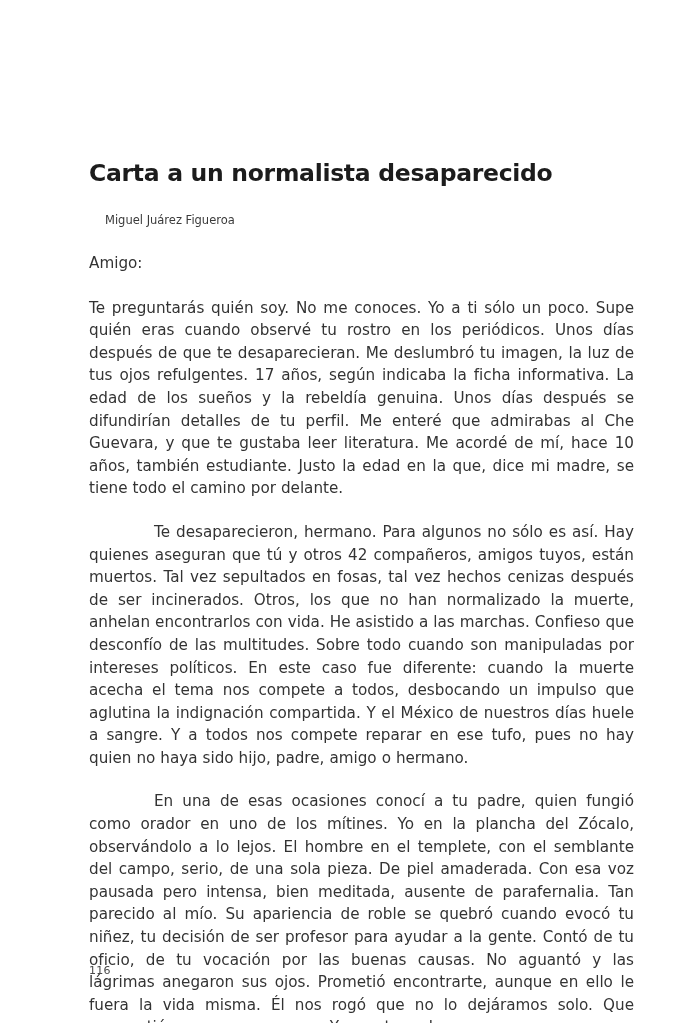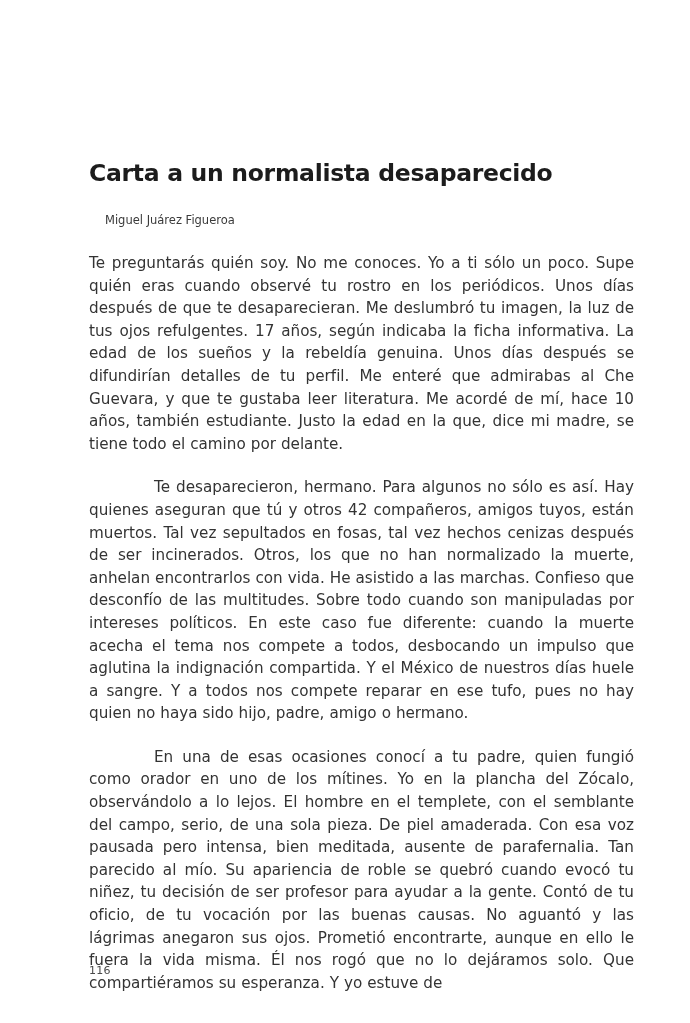--- a/index.html
+++ b/index.html
@@ -109,20 +109,21 @@
 <div class="page">
 
   <div class="content">
 
     <h1 class="title">Carta a un normalista desaparecido</h1>
 
     <div class="byline">Miguel Juárez Figueroa</div>
 
     <div class="body-block">
 
+      <p class="para salutation">Amigo:</p>
 
       <p class="para">Te preguntarás quién soy. No me conoces. Yo a ti sólo un poco. Supe quién eras cuando observé tu rostro en los periódicos. Unos días después de que te desaparecieran. Me deslumbró tu imagen, la luz de tus ojos refulgentes. 17 años, según indicaba la ficha informativa. La edad de los sueños y la rebeldía genuina. Unos días después se difundirían detalles de tu perfil. Me enteré que admirabas al Che Guevara, y que te gustaba leer literatura. Me acordé de mí, hace 10 años, también estudiante. Justo la edad en la que, dice mi madre, se tiene todo el camino por delante.</p>
 
       <p class="para indented">Te desaparecieron, hermano. Para algunos no sólo es así. Hay quienes aseguran que tú y otros 42 compañeros, amigos tuyos, están muertos. Tal vez sepultados en fosas, tal vez hechos cenizas después de ser incinerados. Otros, los que no han normalizado la muerte, anhelan encontrarlos con vida. He asistido a las marchas. Confieso que desconfío de las multitudes. Sobre todo cuando son manipuladas por intereses políticos. En este caso fue diferente: cuando la muerte acecha el tema nos compete a todos, desbocando un impulso que aglutina la indignación compartida. Y el México de nuestros días huele a sangre. Y a todos nos compete reparar en ese tufo, pues no hay quien no haya sido hijo, padre, amigo o hermano.</p>
 
       <p class="para indented">En una de esas ocasiones conocí a tu padre, quien fungió como orador en uno de los mítines. Yo en la plancha del Zócalo, observándolo a lo lejos. El hombre en el templete, con el semblante del campo, serio, de una sola pieza. De piel amaderada. Con esa voz pausada pero intensa, bien meditada, ausente de parafernalia. Tan parecido al mío. Su apariencia de roble se quebró cuando evocó tu niñez, tu decisión de ser profesor para ayudar a la gente. Contó de tu oficio, de tu vocación por las buenas causas. No aguantó y las lágrimas anegaron sus ojos. Prometió encontrarte, aunque en ello le fuera la vida misma. Él nos rogó que no lo dejáramos solo. Que compartiéramos su esperanza. Y yo estuve de</p>
 
     </div>
 
   </div>

